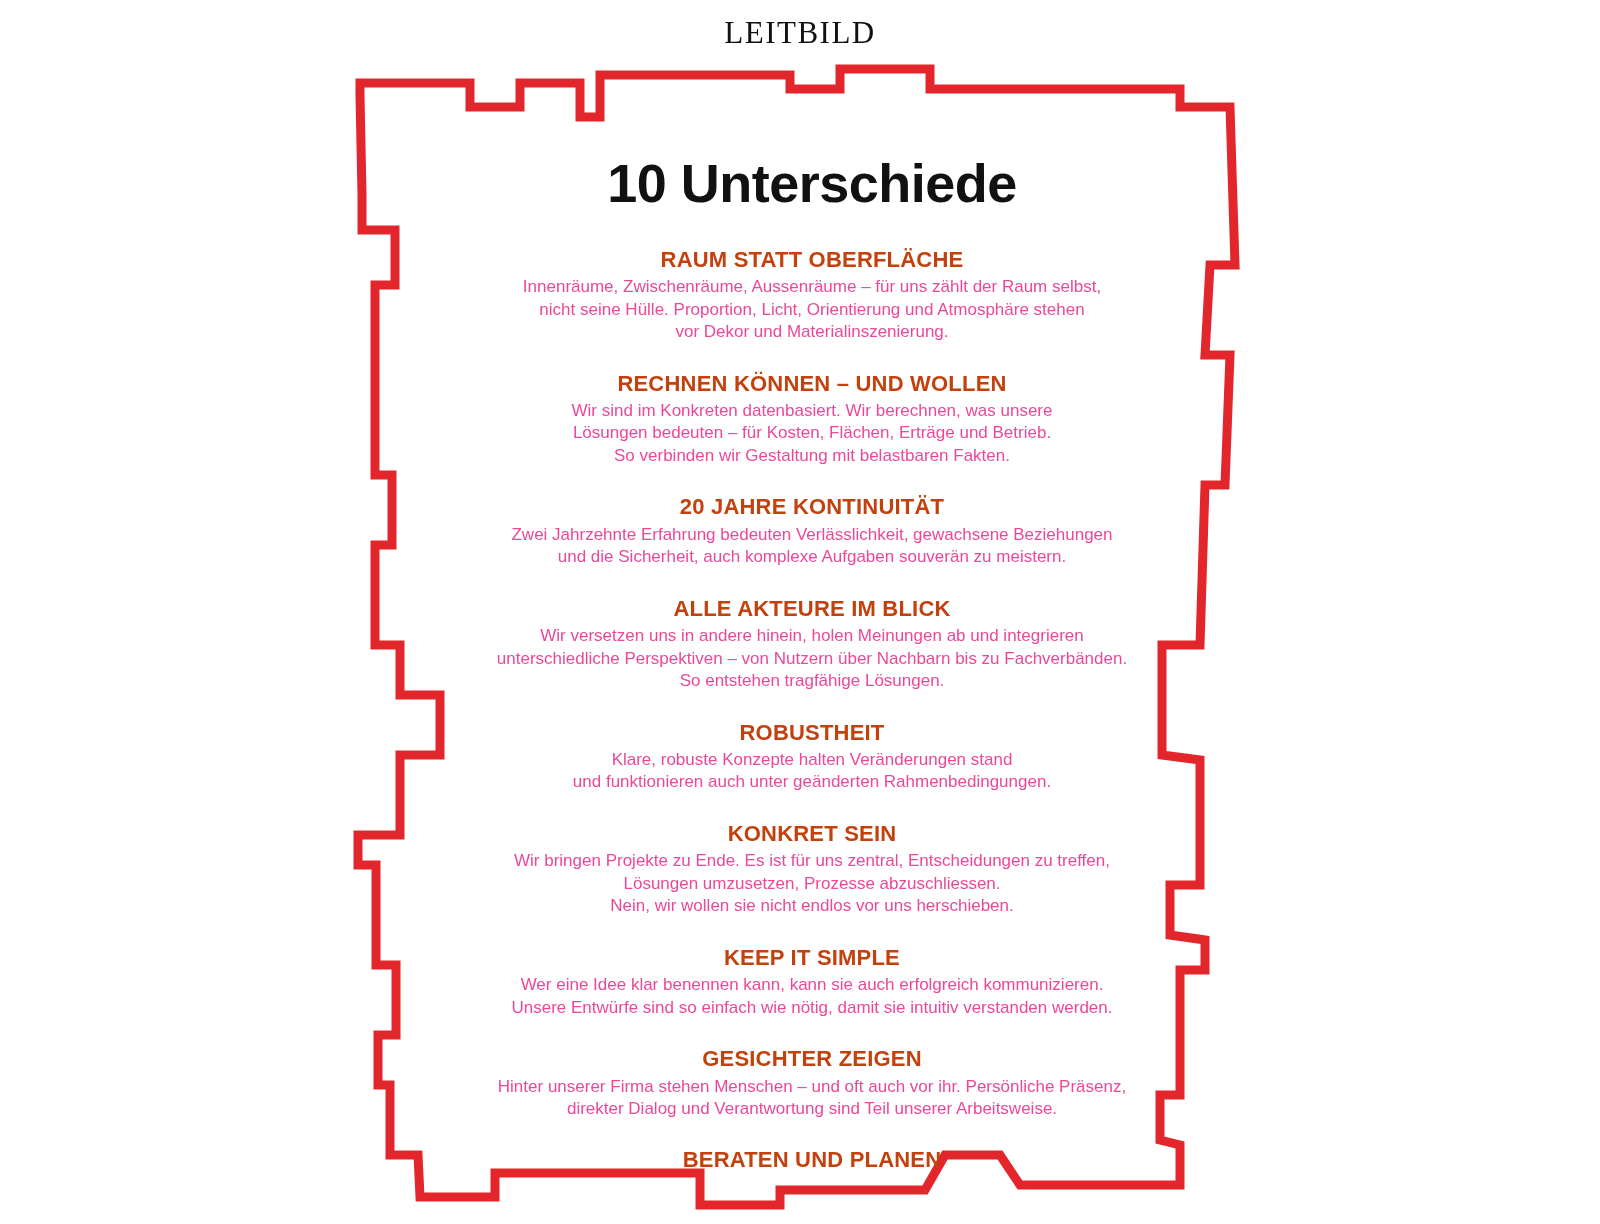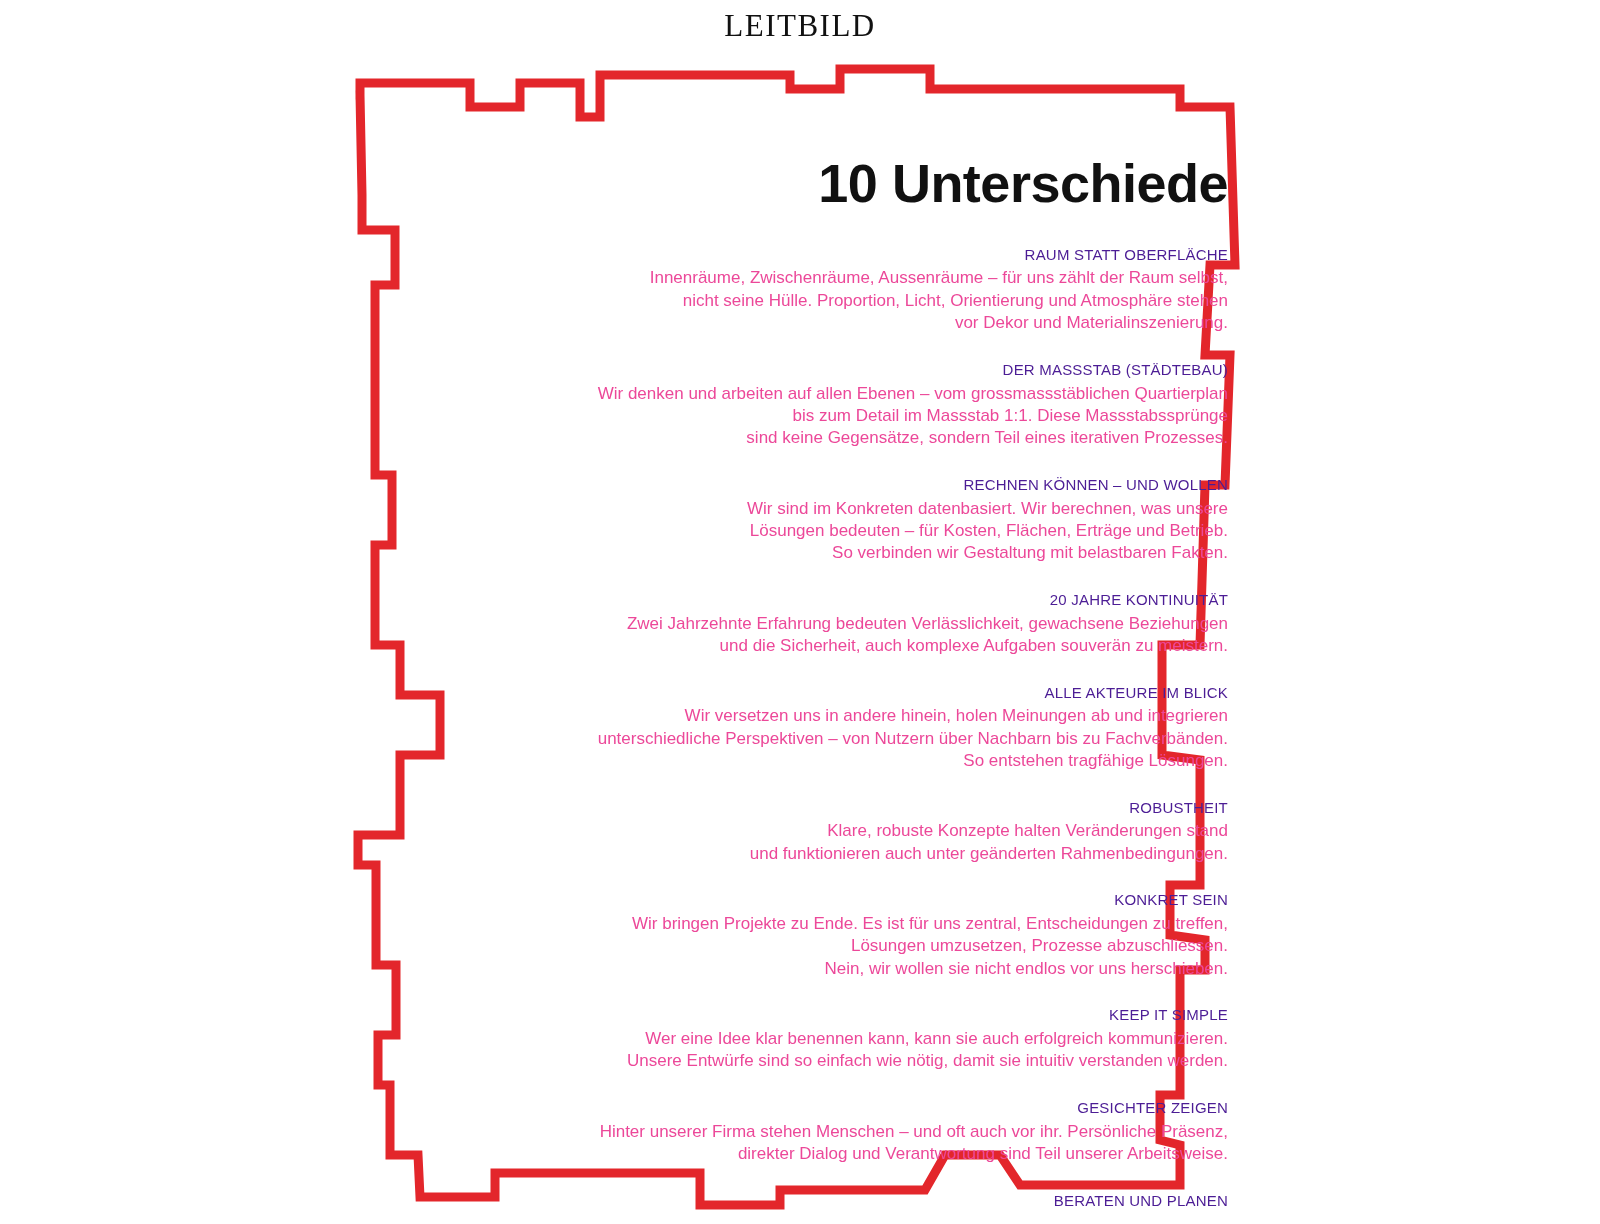--- a/index.html
+++ b/index.html
@@ -12,21 +12,21 @@
     height: 1224px;
     position: relative;
     font-family: "Liberation Sans", sans-serif;
     color: #000000;
     overflow: hidden;
   }
 
   
   .page-header {
     position: absolute;
-    top: 8px;
+    top: 15px;
     left: 0;
     width: 1600px;
     text-align: center;
   }
   .page-header .kicker {
     font-family: "Liberation Serif", serif;
     font-size: 31px;
     letter-spacing: 1.5px;
     font-weight: 400;
     color: #111;
@@ -43,50 +43,50 @@
   .frame-wrap svg {
     display: block;
     width: 1000px;
     height: 1160px;
   }
 
   
   .content {
     position: absolute;
     top: 55px;
-    left: 288px;
+    left: 312px;
     width: 1000px;
     height: 1160px;
     box-sizing: border-box;
     padding: 100px 60px 40px 60px;
-    text-align: right;
+    text-align: center;
   }
 
   .doc-title {
     font-size: 54px;
     font-weight: 700;
     letter-spacing: -0.5px;
     line-height: 1.05;
     margin: 0 0 34px 0;
     color: #111;
   }
 
   .principle {
     margin: 0 0 26px 0;
   }
   .principle:last-child {
     margin-bottom: 0;
   }
   .principle-title {
-    font-size: 15px;
-    font-weight: 400;
+    font-size: 22px;
+    font-weight: 700;
     letter-spacing: 0.2px;
     margin: 0 0 3px 0;
     line-height: 1.25;
-    color: #4c1d95;
+    color: #c2410c;
   }
   .principle-body {
     font-size: 17px;
     font-weight: 400;
     line-height: 1.32;
     margin: 0;
     color: #ec4899;
     white-space: pre-line;
   }
 </style>
@@ -186,26 +186,20 @@
 <div class="content">
   <h1 class="doc-title">10 Unterschiede</h1>
 
   <div class="principle">
     <div class="principle-title">RAUM STATT OBERFLÄCHE</div>
     <p class="principle-body">Innenräume, Zwischenräume, Aussenräume – für uns zählt der Raum selbst,
 nicht seine Hülle. Proportion, Licht, Orientierung und Atmosphäre stehen
 vor Dekor und Materialinszenierung.</p>
   </div>
 
-  <div class="principle">
-    <div class="principle-title">DER MASSSTAB (STÄDTEBAU)</div>
-    <p class="principle-body">Wir denken und arbeiten auf allen Ebenen – vom grossmassstäblichen Quartierplan
-bis zum Detail im Massstab 1:1. Diese Massstabssprünge
-sind keine Gegensätze, sondern Teil eines iterativen Prozesses.</p>
-  </div>
 
   <div class="principle">
     <div class="principle-title">RECHNEN KÖNNEN – UND WOLLEN</div>
     <p class="principle-body">Wir sind im Konkreten datenbasiert. Wir berechnen, was unsere
 Lösungen bedeuten – für Kosten, Flächen, Erträge und Betrieb.
 So verbinden wir Gestaltung mit belastbaren Fakten.</p>
   </div>
 
   <div class="principle">
     <div class="principle-title">20 JAHRE KONTINUITÄT</div>

